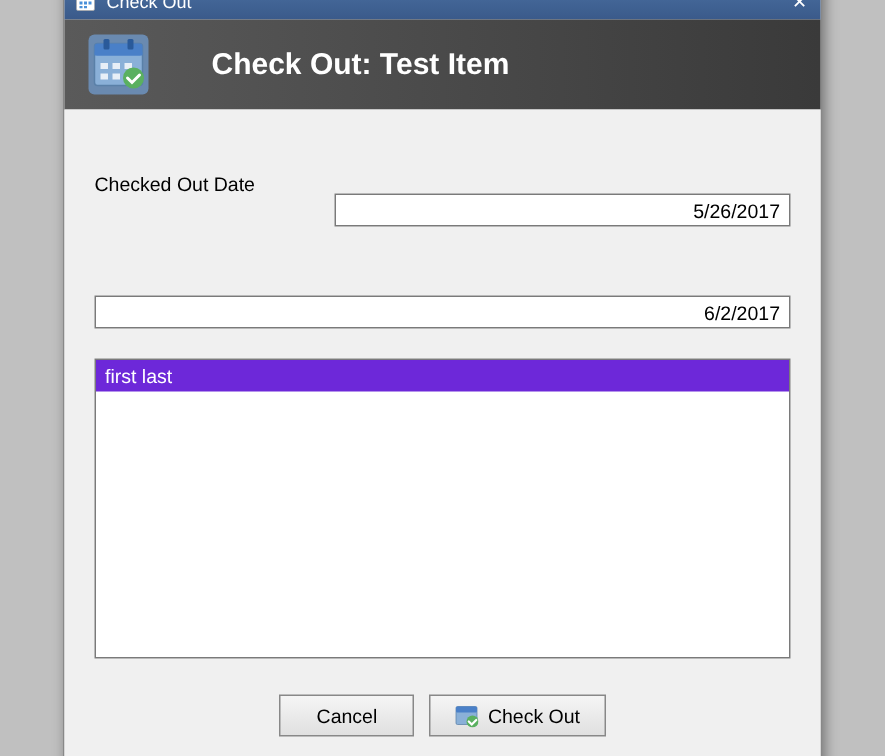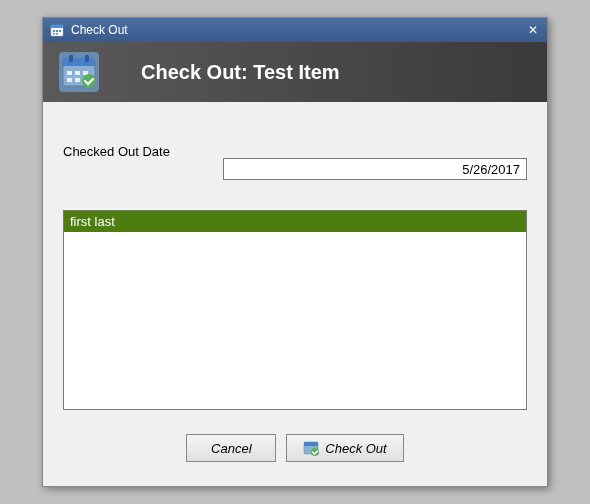--- a/index.html
+++ b/index.html
@@ -179,21 +179,21 @@
 
     .checkout-to-list {
       flex: 1;
       border: 1px solid #7a7a7a;
       background: white;
       min-height: 200px;
       overflow-y: auto;
     }
 
     .list-item-selected {
-      background: #4d7c0f;
+      background: #6d28d9;
       color: white;
       padding: 3px 6px;
       font-size: 13px;
       cursor: pointer;
     }
 
     .button-row {
       display: flex;
       justify-content: center;
       gap: 10px;
@@ -205,21 +205,20 @@
       min-width: 90px;
       padding: 0 16px;
       border: 1px solid #888;
       background: linear-gradient(to bottom, #f5f5f5, #e0e0e0);
       cursor: pointer;
       font-size: 13px;
       display: flex;
       align-items: center;
       justify-content: center;
       gap: 6px;
-      font-style: italic;
     }
 
     .btn-icon {
       width: 16px;
       height: 16px;
       display: flex;
       align-items: center;
       justify-content: center;
     }
   </style>
@@ -267,20 +266,21 @@
   </div>
 
   <div class="content">
 
     <div class="form-row">
       <span class="form-label">Checked Out Date</span>
       <input class="form-input" type="text" value="5/26/2017" style="">
     </div>
 
     <div class="form-row">
+      <input class="form-input" type="text" value="6/2/2017" style="">
     </div>
 
 
     <div class="spacer"></div>
 
     <div class="checkout-to-section">
       <div class="checkout-to-list">
         <div class="list-item-selected">first last</div>
       </div>
     </div>

